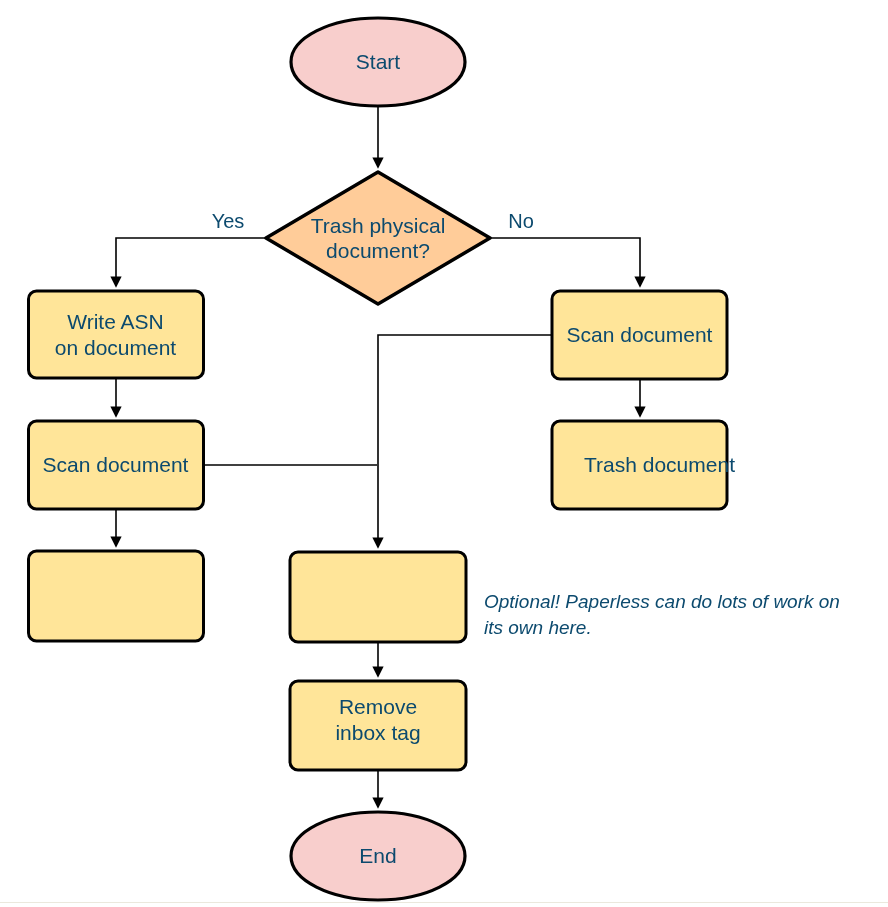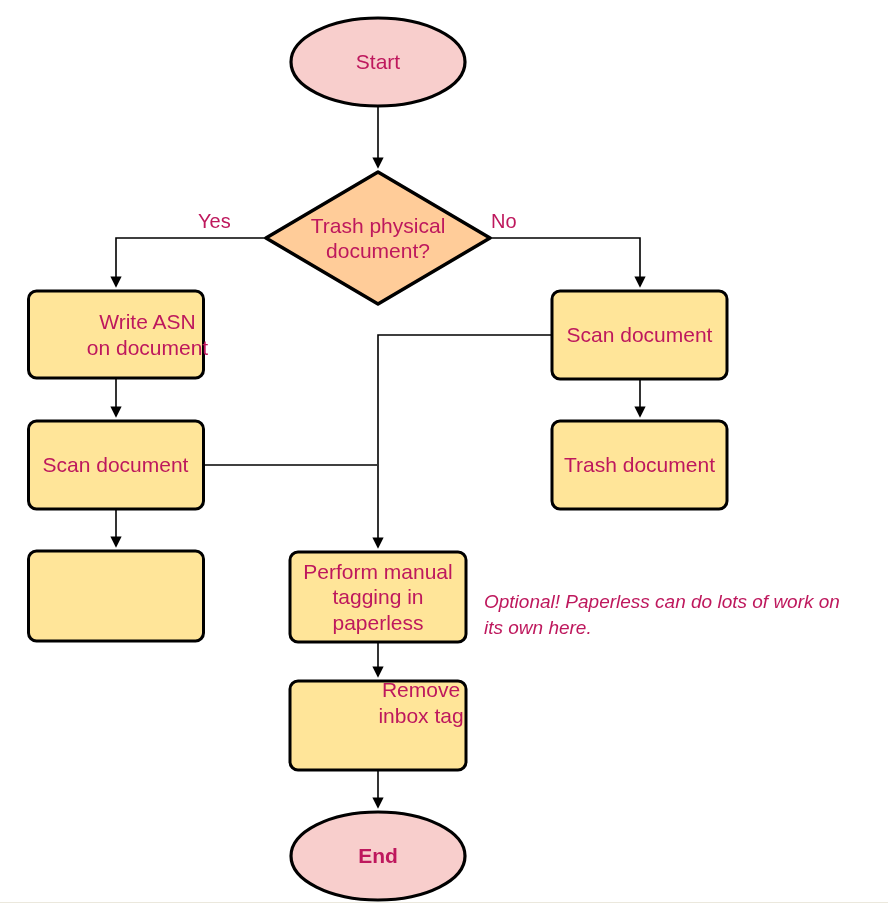--- a/index.html
+++ b/index.html
@@ -3,37 +3,38 @@
 <meta charset="utf-8">
 <style>
   html, body { margin: 0; padding: 0; background: #ffffff; }
   .canvas {
     position: relative;
     width: 888px;
     height: 907px;
     background: #ffffff;
     overflow: hidden;
     font-family: "Liberation Sans", "DejaVu Sans", sans-serif;
-    color: #be185d;
+    color: #0c4a6e;
   }
   .layer { position: absolute; left: 0; top: 0; }
   .nlabel {
     position: absolute;
     display: flex;
     align-items: center;
     justify-content: center;
     text-align: center;
     white-space: pre-line;
     font-size: 21px;
     line-height: 1.2;
     pointer-events: none;
   }
   .elabel {
     position: absolute;
     font-size: 20px;
+    text-align: center;
     line-height: 1;
     pointer-events: none;
   }
   .annotation {
     position: absolute;
     font-size: 19px;
     font-style: italic;
     line-height: 1.38;
     white-space: pre-line;
     pointer-events: none;
@@ -89,38 +90,35 @@
     <rect x="290" y="681" width="176" height="89" rx="8" stroke="#000000" stroke-width="3" fill="#ffe599"></rect>
 
     <ellipse cx="378" cy="856" rx="87" ry="44" stroke="#000000" stroke-width="3.2" fill="#f8cecc"></ellipse>
   </svg>
 
   <div class="nlabel" style="left:291px; top:19px; width:174px; height:86px;">Start</div>
 
   <div class="nlabel" style="left:266px; top:172px; width:224px; height:132px;">Trash physical
 document?</div>
 
-  <div class="nlabel" style="left:28px; top:291px; width:175px; height:87px;padding-left:32px;">Write ASN
+  <div class="nlabel" style="left:28px; top:291px; width:175px; height:87px;">Write ASN
 on document</div>
 
   <div class="nlabel" style="left:28px; top:421px; width:175px; height:88px;">Scan document</div>
 
 
   <div class="nlabel" style="left:552px; top:291px; width:175px; height:88px;">Scan document</div>
 
-  <div class="nlabel" style="left:552px; top:421px; width:175px; height:88px;">Trash document</div>
+  <div class="nlabel" style="left:552px; top:421px; width:175px; height:88px;padding-left:20px;">Trash document</div>
 
-  <div class="nlabel" style="left:290px; top:552px; width:176px; height:90px;">Perform manual
-tagging in
-paperless</div>
 
-  <div class="nlabel" style="left:290px; top:658px; width:176px; height:89px;padding-left:43px;">Remove
+  <div class="nlabel" style="left:290px; top:675px; width:176px; height:89px;">Remove
 inbox tag</div>
 
-  <div class="nlabel" style="left:291px; top:813px; width:174px; height:86px;font-weight:bold;">End</div>
+  <div class="nlabel" style="left:291px; top:813px; width:174px; height:86px;">End</div>
 
   <div class="elabel" style="left:198px; top:211px; width:60px;">Yes</div>
 
   <div class="elabel" style="left:491px; top:211px; width:60px;">No</div>
 
   <div class="annotation" style="left:484px; top:589px; width:404px;">Optional! Paperless can do lots of work on
 its own here.</div>
 
   <div class="page-divider"></div>
 

